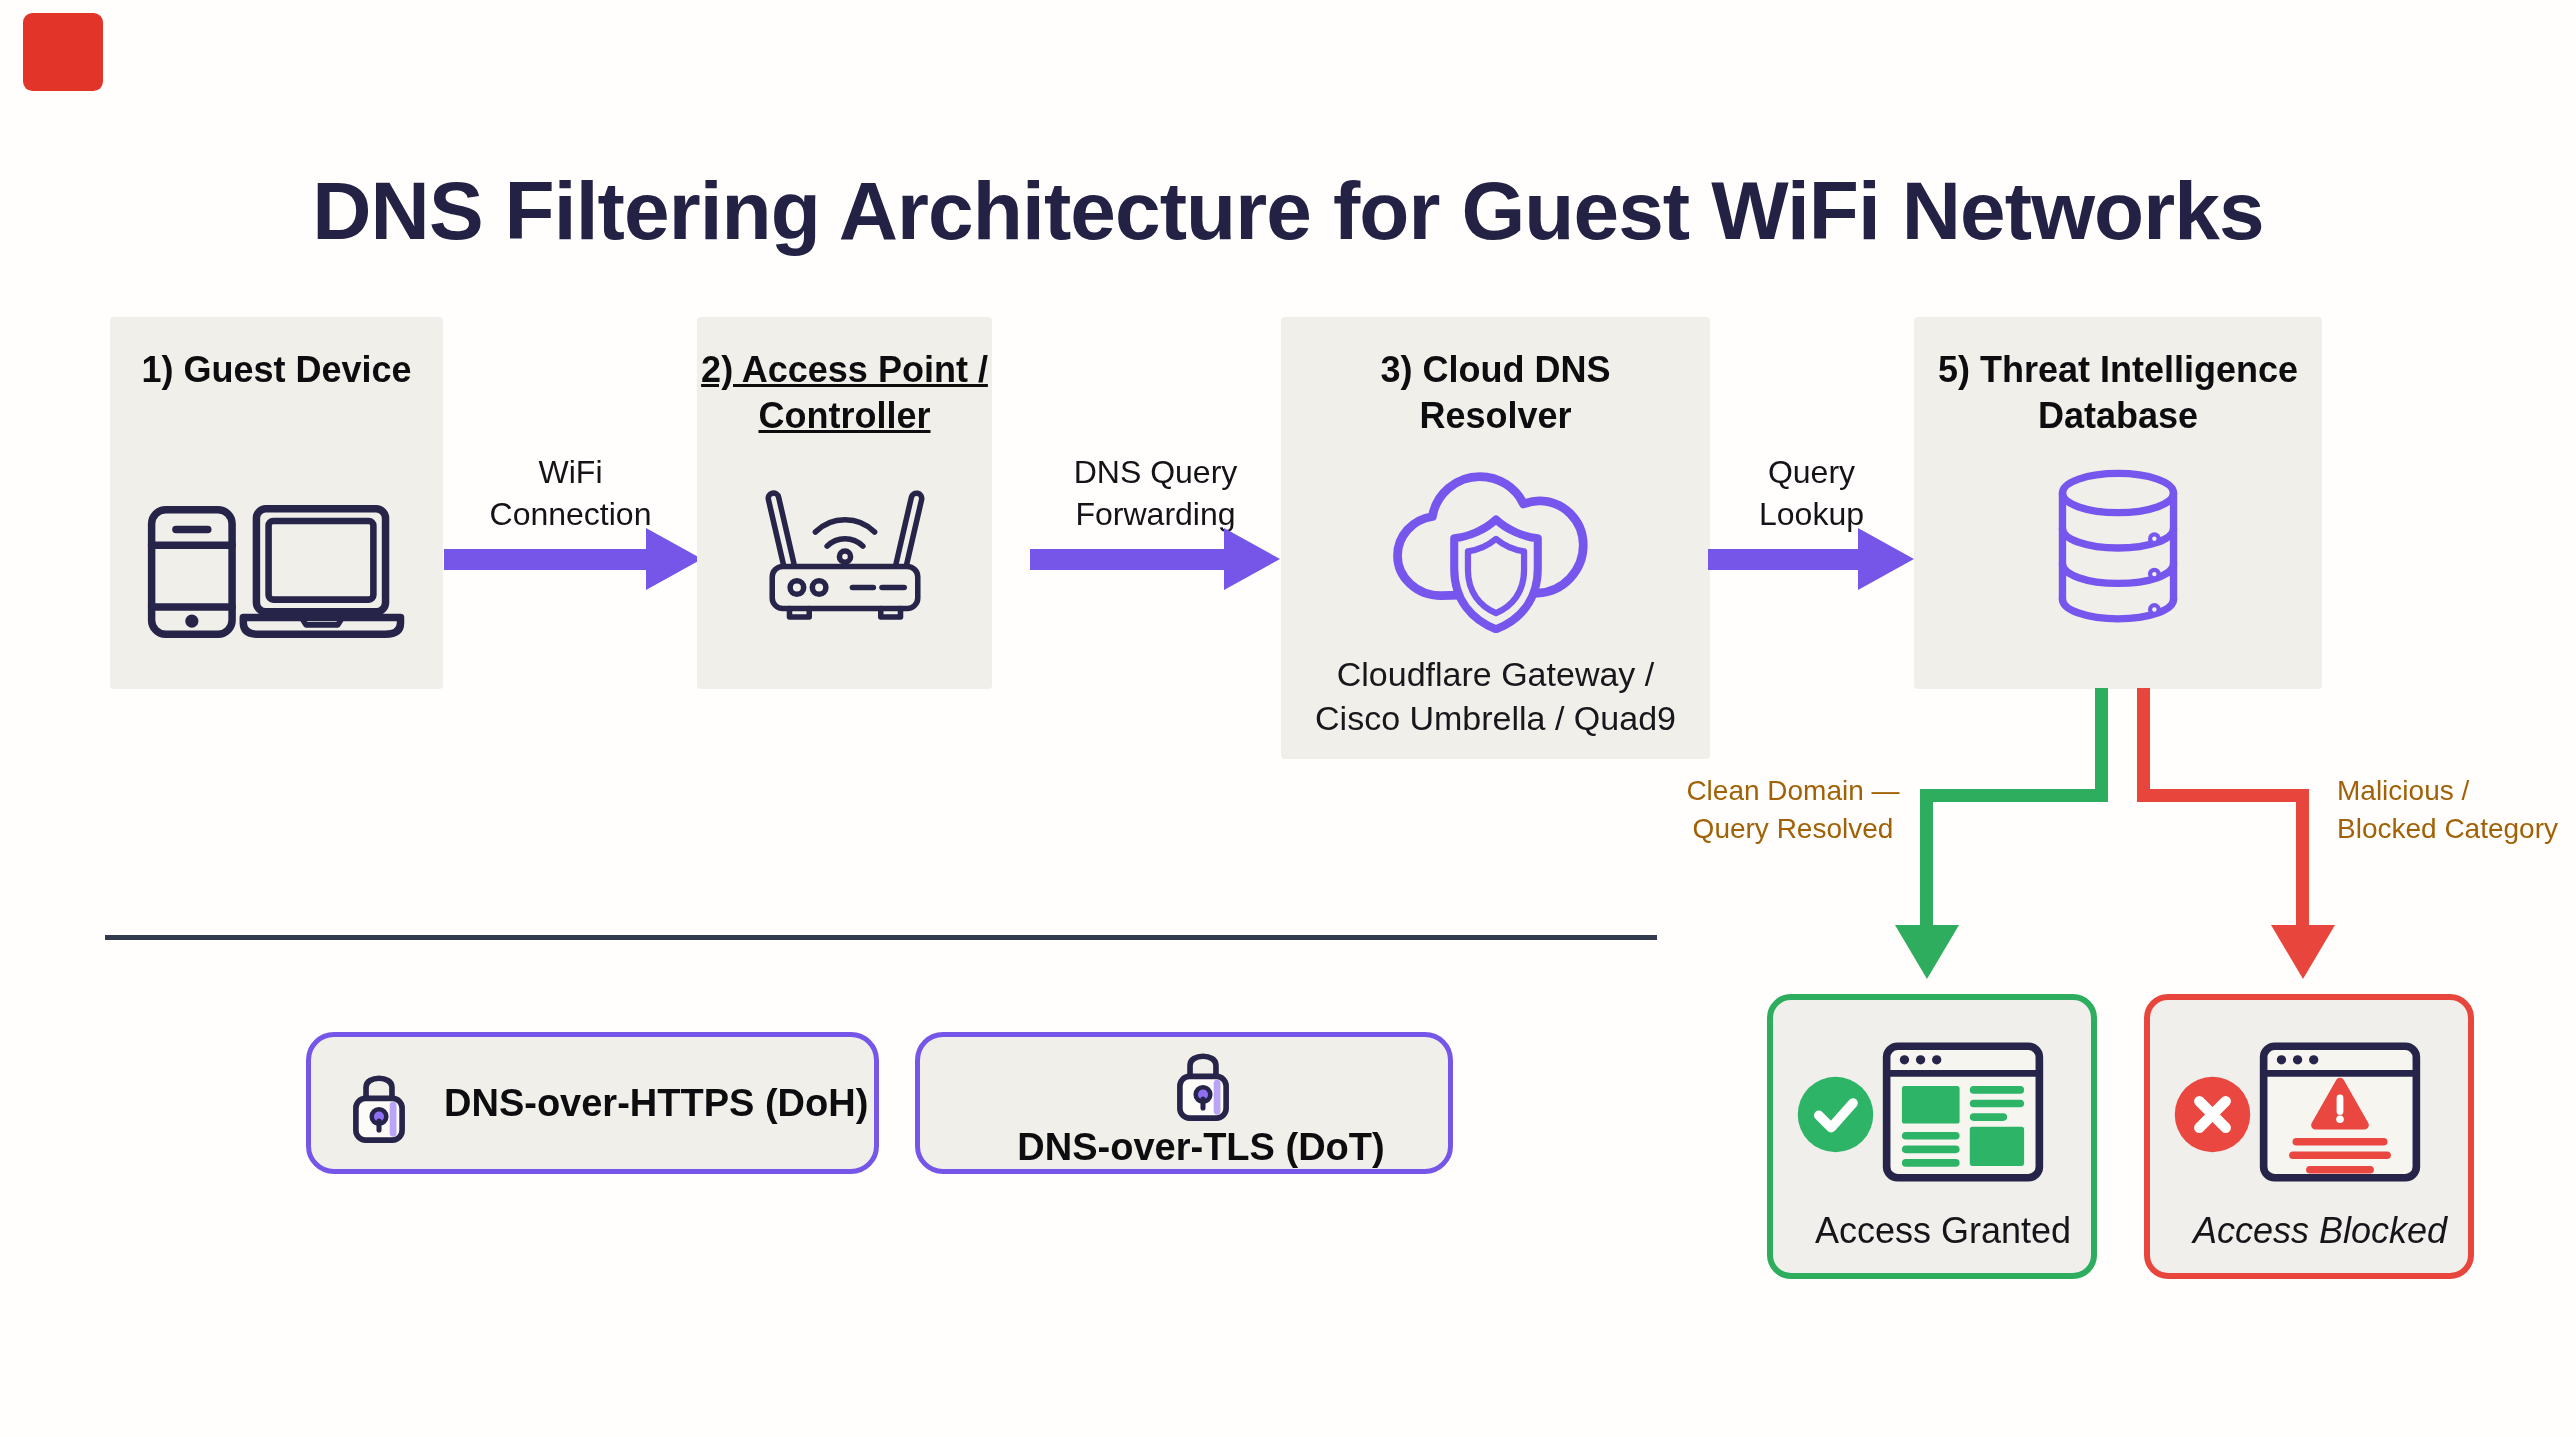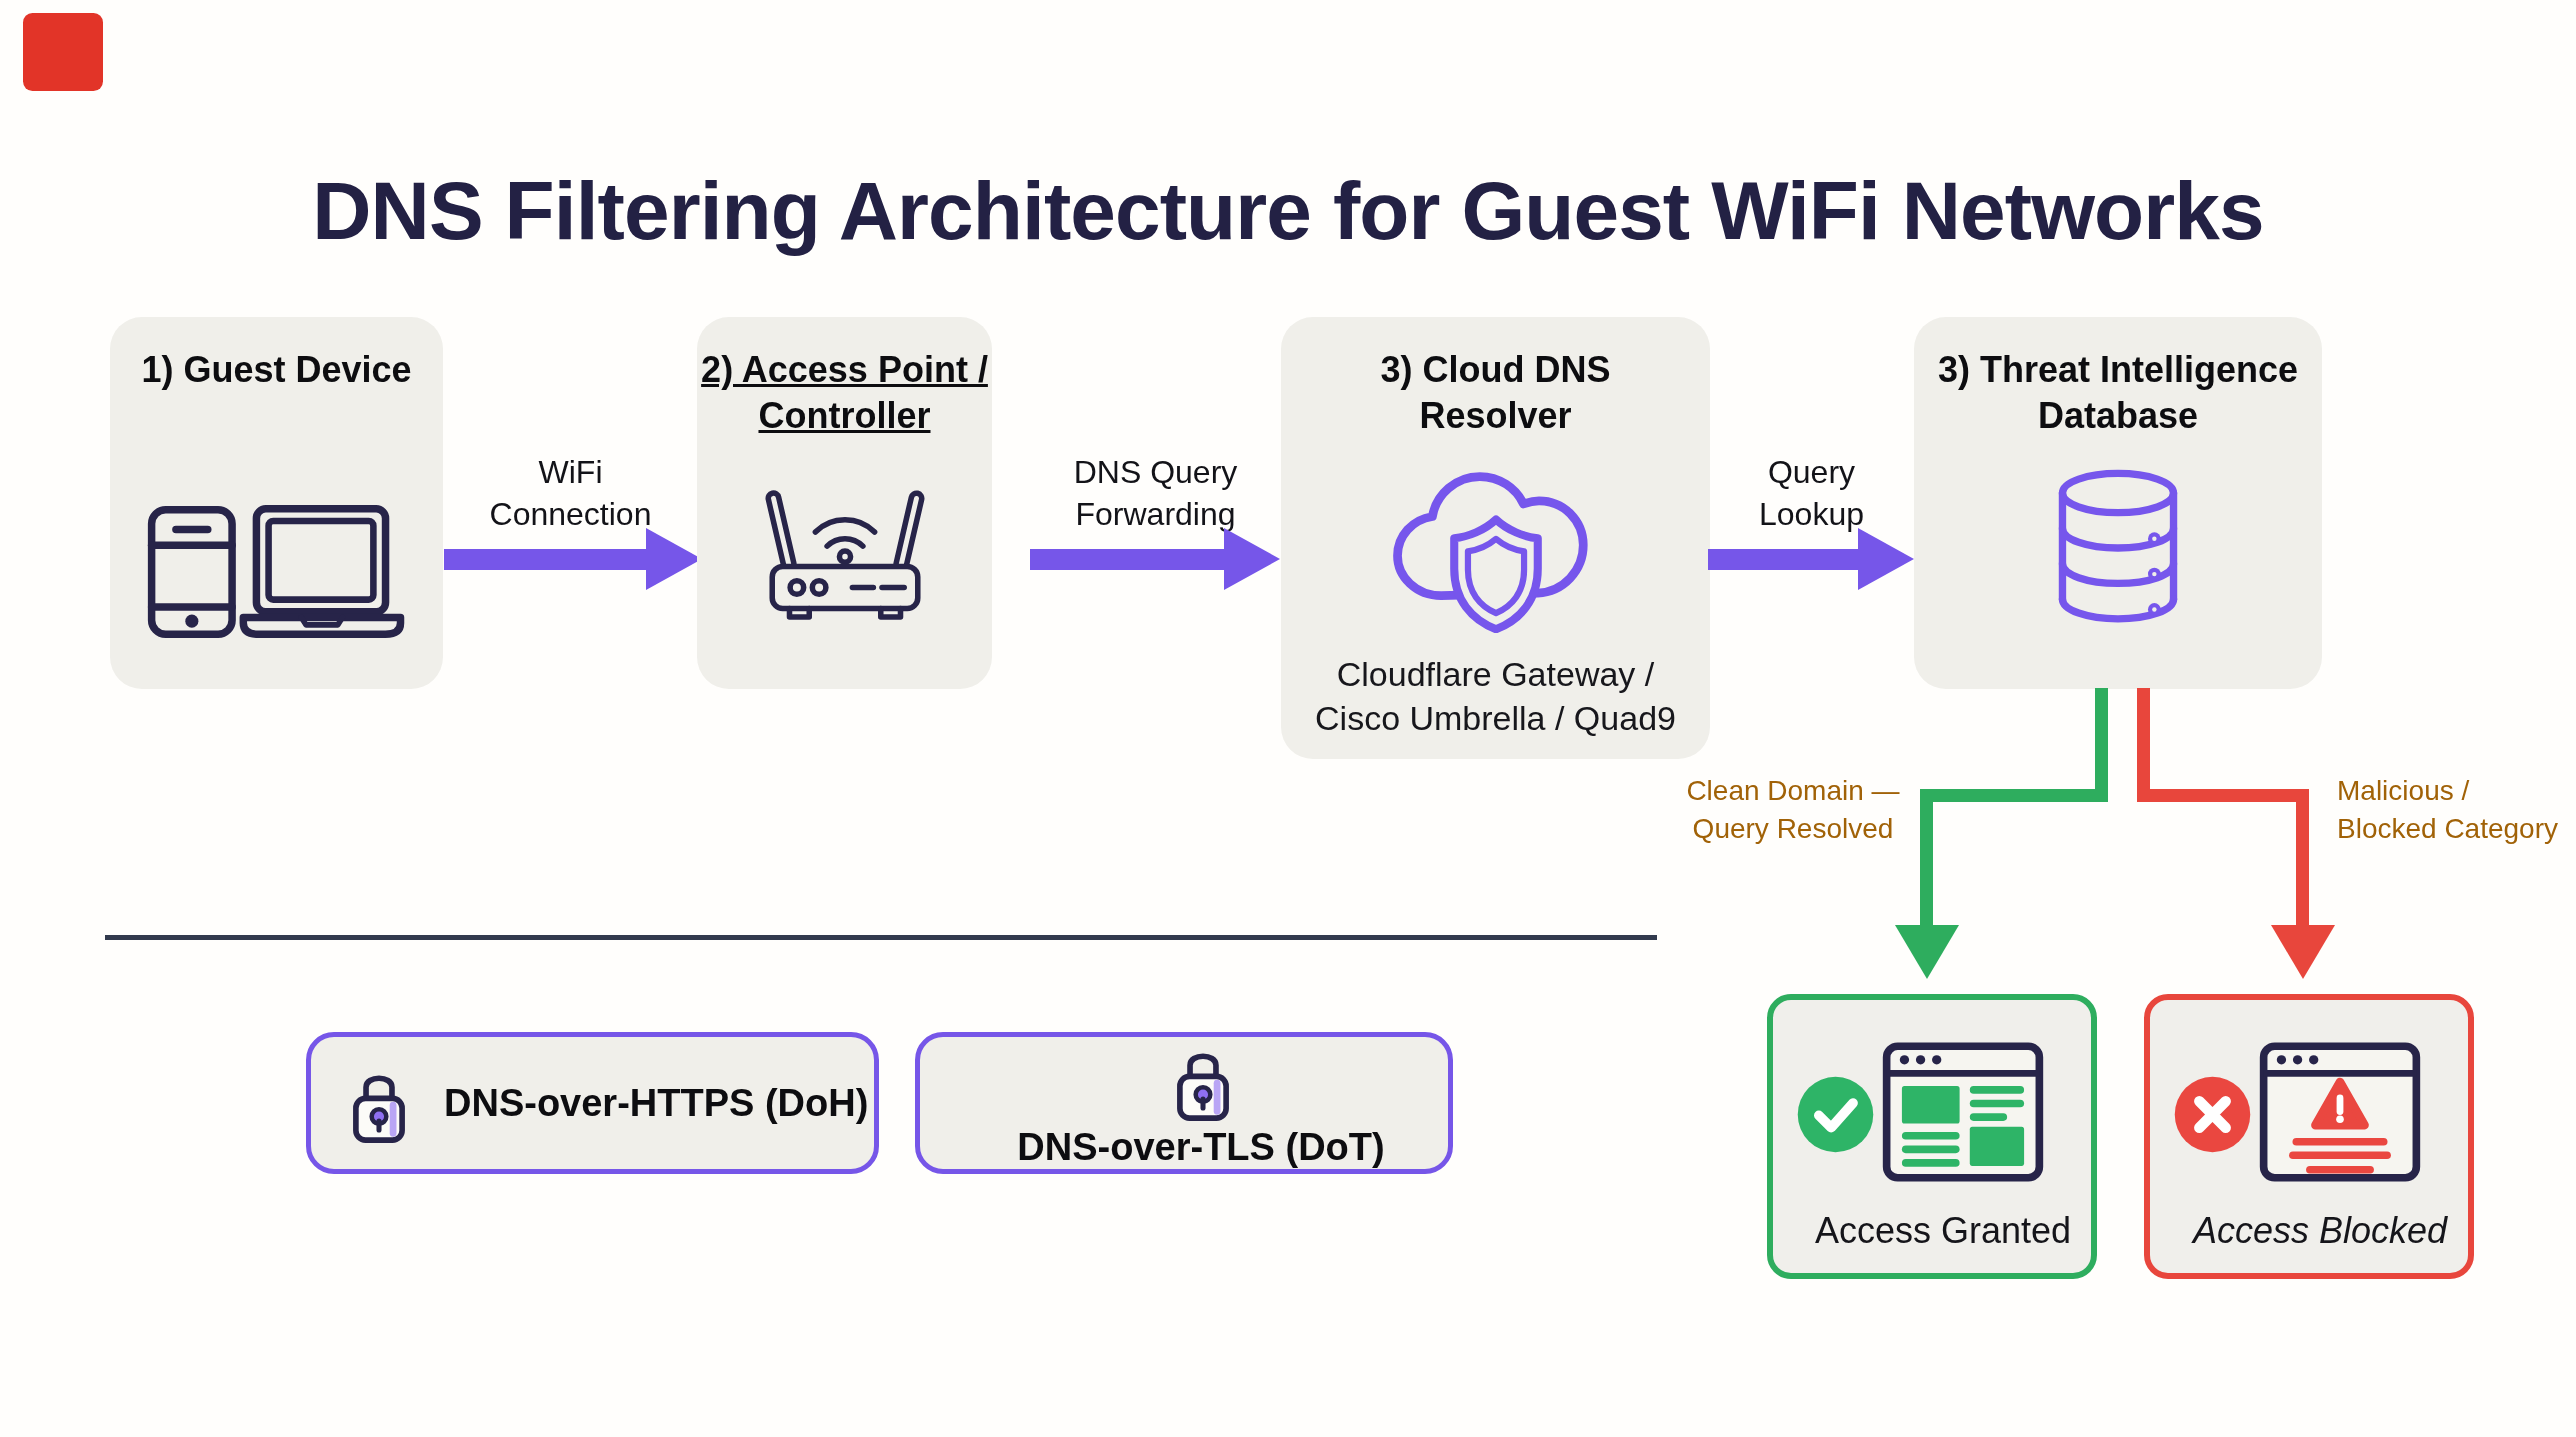--- a/index.html
+++ b/index.html
@@ -8,21 +8,21 @@
     background:#fffefc;font-family:"Liberation Sans",sans-serif;color:#0d0d10;
   }
   .ws{white-space:pre-line;}
 
   .corner-mark{position:absolute;left:23.4px;top:13px;width:80px;height:78px;border-radius:9.4px;background:#e23428;}
 
   .title{position:absolute;left:0;right:0;top:109px;text-align:center;
     font-size:82px;font-weight:800;letter-spacing:-0.9px;color:#232144;}
 
   
-  .flow-box{position:absolute;background:#f0efea;border-radius:32px;text-align:center;}
+  .flow-box{position:absolute;background:#f0efea;border-radius:4px;text-align:center;}
   .fb1{left:110px;top:317px;width:333px;height:372px;}
   .fb2{left:697px;top:317px;width:295px;height:372px;text-decoration:underline;}
   .fb3{left:1281px;top:317px;width:429px;height:442px;}
   .fb4{left:1914px;top:317px;width:408px;height:372px;}
   .fb-heading{margin:0;padding-top:30px;font-size:36px;font-weight:700;line-height:1.27;color:#0d0d10;}
   .fb-icon{position:absolute;left:50%;transform:translateX(-50%);}
   .fb1 .fb-icon{top:187px;}
   .fb2 .fb-icon{top:157px;}
   .fb3 .fb-icon{top:129px;}
   .fb4 .fb-icon{top:148px;}
@@ -140,21 +140,21 @@
     <div class="fb-sublabel ws">Cloudflare Gateway /
 Cisco Umbrella / Quad9</div>
   </div>
 
   <div class="arrow-label ws al3">Query
 Lookup</div>
   <div class="p-shaft sh3"></div>
   <div class="p-head hd3"></div>
 
   <div class="flow-box fb4">
-    <div class="fb-heading ws">3) Threat Intelligence
+    <div class="fb-heading ws">5) Threat Intelligence
 Database</div>
     <svg class="fb-icon" width="148" height="172" viewBox="0 0 300 350" fill="none" stroke="#7656ec" stroke-width="15" stroke-linecap="round" stroke-linejoin="round">
       <ellipse cx="150" cy="57" rx="113" ry="40"></ellipse>
       <path d="M37 57 V 273"></path>
       <path d="M263 57 V 273"></path>
       <path d="M37 273 C 37 295 87 313 150 313 C 213 313 263 295 263 273"></path>
       <path d="M37 129 C 37 151 87 169 150 169 C 213 169 263 151 263 129"></path>
       <path d="M37 201 C 37 223 87 241 150 241 C 213 241 263 223 263 201"></path>
       <circle cx="224" cy="150" r="13" fill="#7656ec" stroke="none"></circle>
         <circle cx="224" cy="150" r="4.5" fill="#f0efea" stroke="none"></circle>

